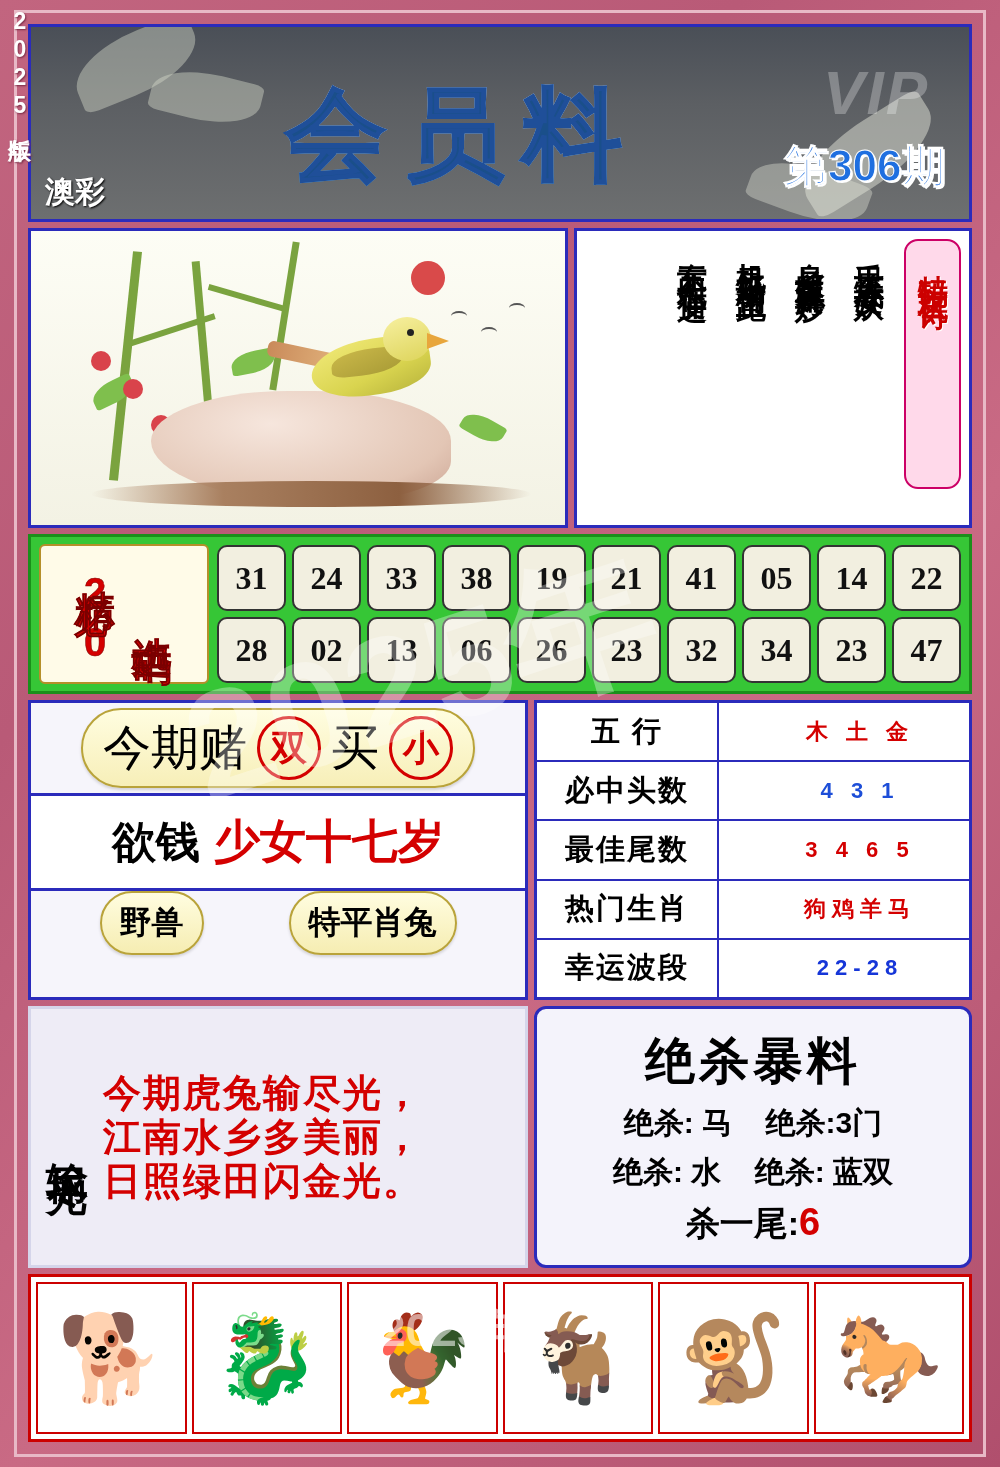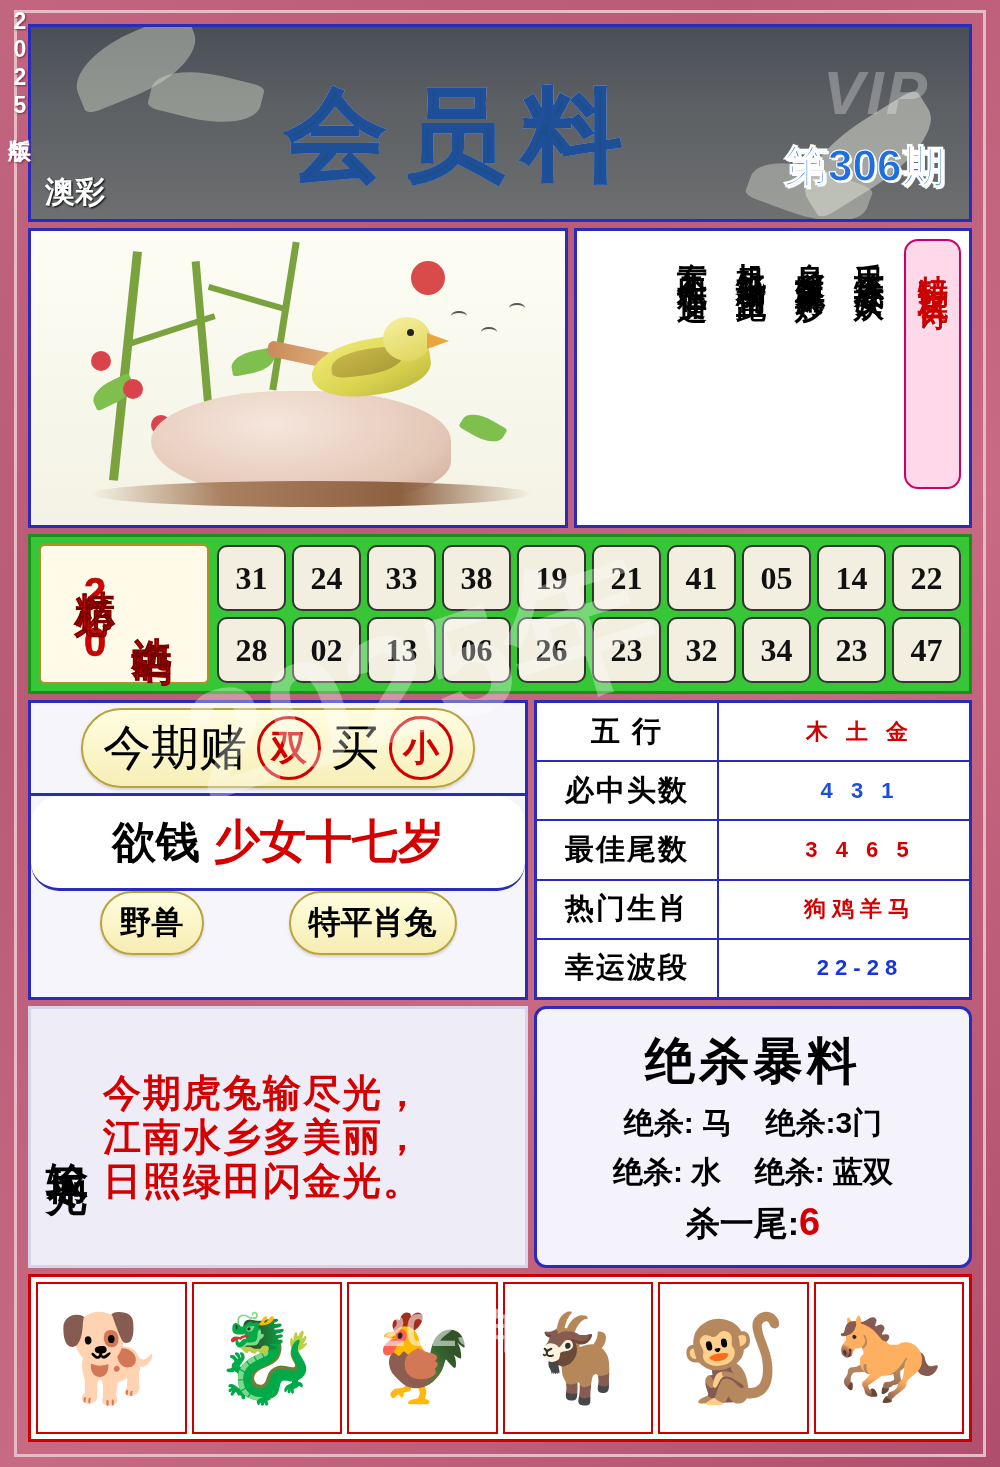--- a/index.html
+++ b/index.html
@@ -313,21 +313,20 @@
     color: #d40000; font-size: 36px; font-weight: bold;
   }
   .want-row {
     height: 92px;
     border-bottom: 3px solid #2b2bbb;
     display: flex;
     align-items: center;
     justify-content: center;
     gap: 14px;
     background:#ffffff;
-    border-radius:28px;
   }
   .want-label { font-size: 44px; font-weight: bold; color:#000; }
   .want-val { font-size: 46px; font-weight: bold; color:#d40000; }
   .tags-row {
     flex: 1;
     display: flex;
     align-items: flex-start;
     justify-content: space-around;
     padding: 0 26px;
   }

